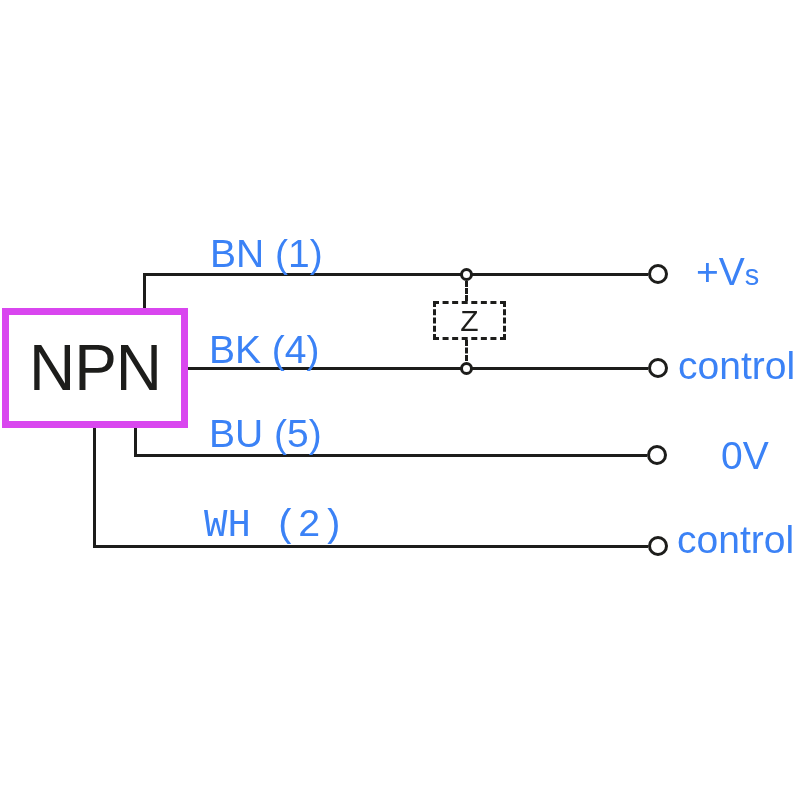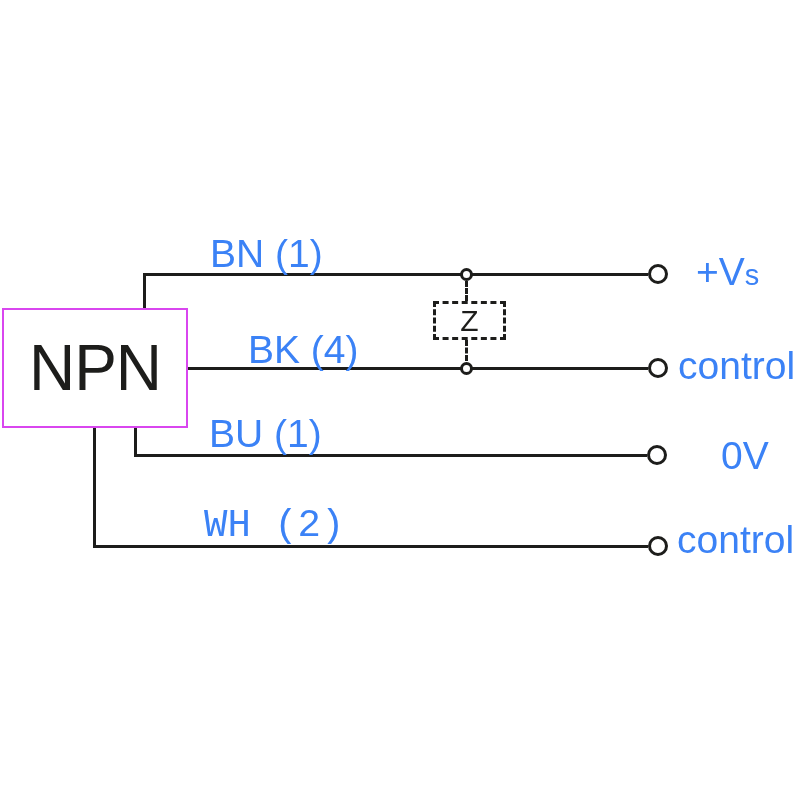--- a/index.html
+++ b/index.html
@@ -22,21 +22,21 @@
     background: #1d1d1b;
   }
   .line.h { height: 3px; }
   .line.v { width: 3px; }
 
   
   .device-box {
     position: absolute;
     left: 2px; top: 308px;
     width: 186px; height: 120px;
-    border: 2px solid #d946ef;
+    border: 7px solid #d946ef;
     box-sizing: border-box;
     background: #ffffff;
     display: flex;
     align-items: center;
     justify-content: center;
   }
   .device-box span {
     font-size: 64px;
     line-height: 1;
     letter-spacing: -1px;
@@ -124,22 +124,22 @@
 
   <div class="node" style="left:460px; top:268px;"></div>
   <div class="node" style="left:460px; top:362px;"></div>
 
   <div class="terminal" style="left:648px; top:264px;"></div>
   <div class="terminal" style="left:648px; top:358px;"></div>
   <div class="terminal" style="left:647px; top:445px;"></div>
   <div class="terminal" style="left:648px; top:536px;"></div>
 
   <div class="lbl" style="left:210px; top:234px;">BN (1)</div>
-  <div class="lbl" style="left:209px; top:330px;margin-left:39px;">BK (4)</div>
-  <div class="lbl" style="left:209px; top:414px;">BU (1)</div>
+  <div class="lbl" style="left:209px; top:330px;">BK (4)</div>
+  <div class="lbl" style="left:209px; top:414px;">BU (5)</div>
   <div class="lbl" style="left:204px; top:507px;font-family:Liberation Mono, monospace;">WH (2)</div>
 
   <div class="lbl" style="left:696px; top:252px;"><span>+V</span><span class="small-sub">s</span></div>
   <div class="lbl" style="left:678px; top:346px;">control</div>
   <div class="lbl" style="left:721px; top:436px;">0V</div>
   <div class="lbl" style="left:677px; top:520px;">control</div>
 
 </div>
 
 </body></html>

